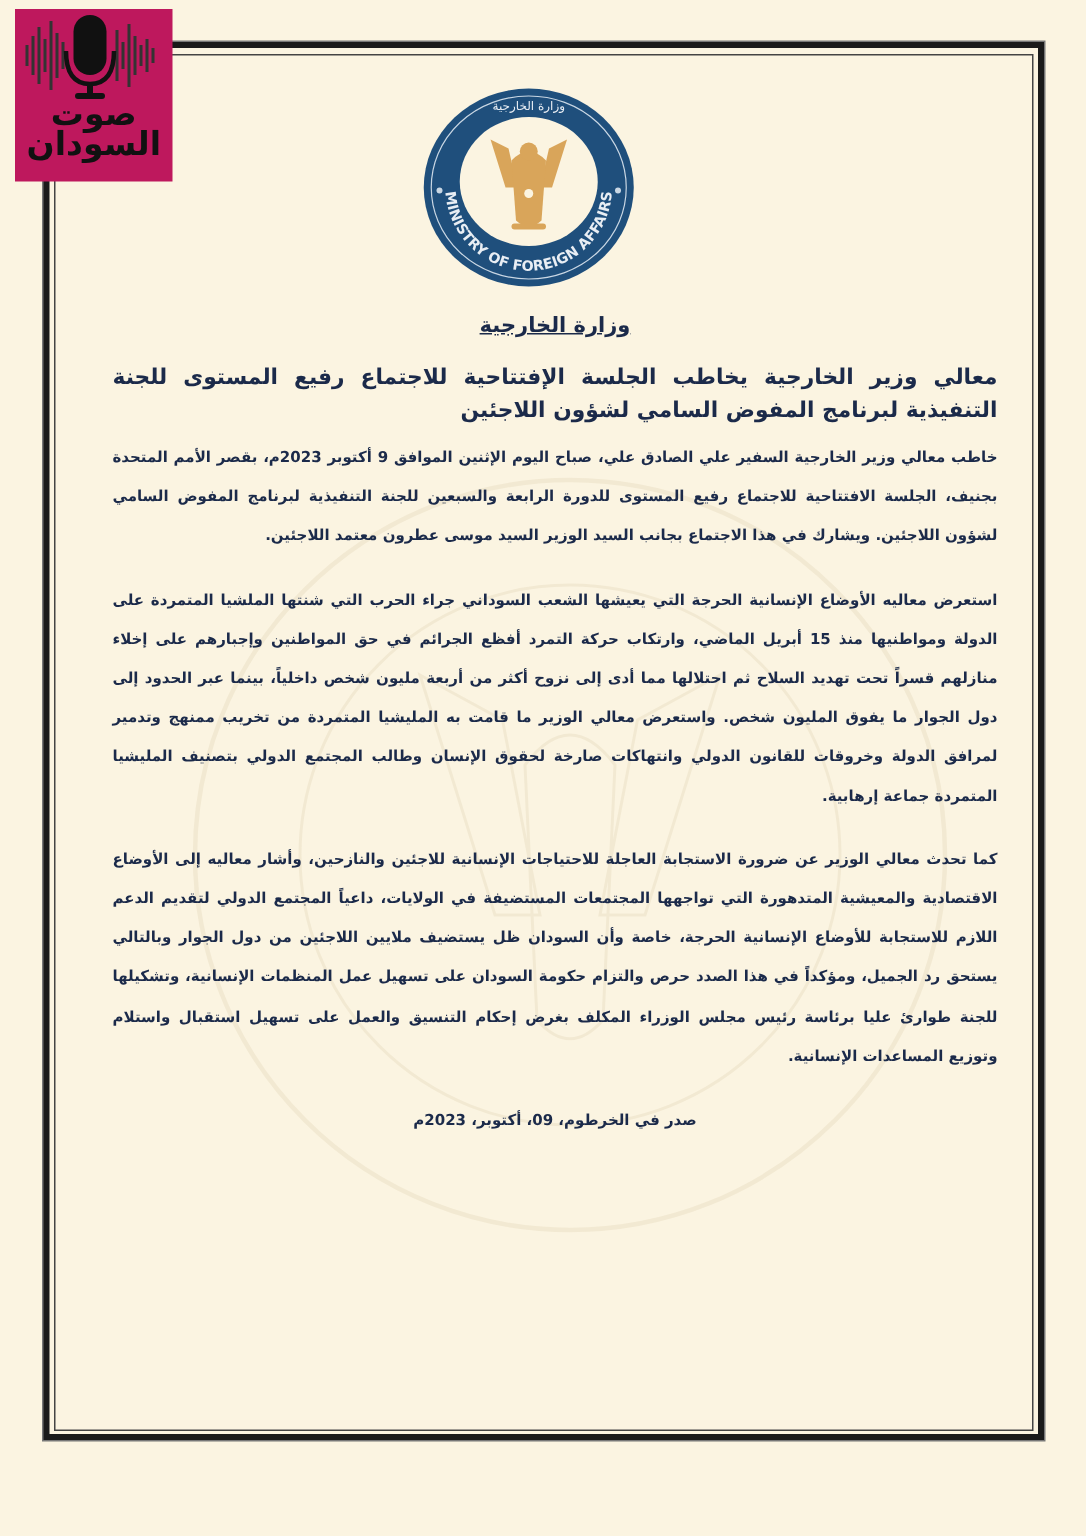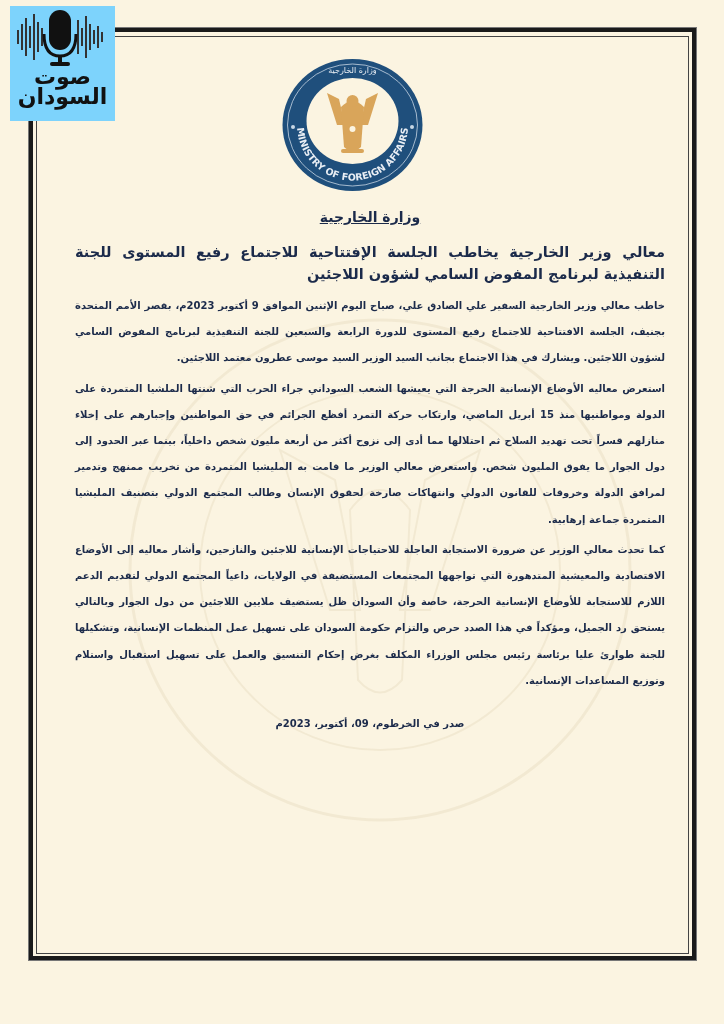--- a/index.html
+++ b/index.html
@@ -10,21 +10,21 @@
     .frame-outer {
       position: absolute; left: 29px; top: 28px; width: 667px; height: 932px;
       border: 4px solid #1a1a1a; box-shadow: 0 0 0 1px #777; box-sizing: border-box;
     }
     .frame-inner {
       position: absolute; left: 36px; top: 36px; width: 653px; height: 918px;
       border: 1px solid #444; box-sizing: border-box;
     }
     .brand {
       position: absolute; left: 10px; top: 6px; width: 105px; height: 115px;
-      background: #7dd3fc; z-index: 3; text-align: center;
+      background: #be185d; z-index: 3; text-align: center;
     }
     .brand svg { display: block; margin: 0 auto; }
     .brand-text {
       font-family: "DejaVu Sans", sans-serif; font-weight: bold; font-size: 22px;
       line-height: 22px; color: #111; direction: rtl; margin-top: -2px;
     }
     .seal {
       position: absolute; left: 275px; top: 55px; width: 155px; height: 140px; z-index: 2;
     }
     .watermark {
@@ -39,21 +39,21 @@
     }
     .hdr1 { margin-top: 4px; height: 22px; }
     .hdr2 { margin-top: 10px; height: 22px; }
     .title {
       font-size: 14.5px; text-align: justify; text-align-last: right;
       line-height: 22px; margin-top: 10px;
     }
     .para {
       font-size: 10px; line-height: 26.2px; text-align: justify; margin-top: 8px;
     }
-    .para + .para { margin-top: 4px; }
+    .para + .para { margin-top: 16px; }
     .footer {
       text-align: center; font-size: 10px; margin-top: 24px;
     }
   </style>
 </head>
 <body>
 
 <div class="frame-outer"></div>
 <div class="frame-inner"></div>
 

